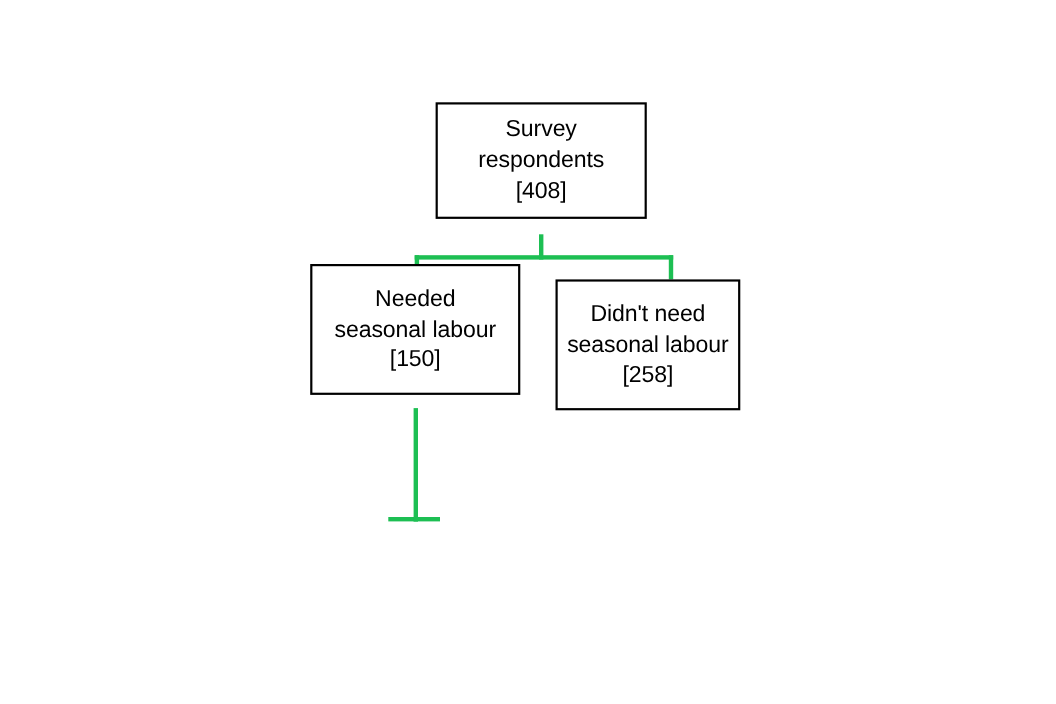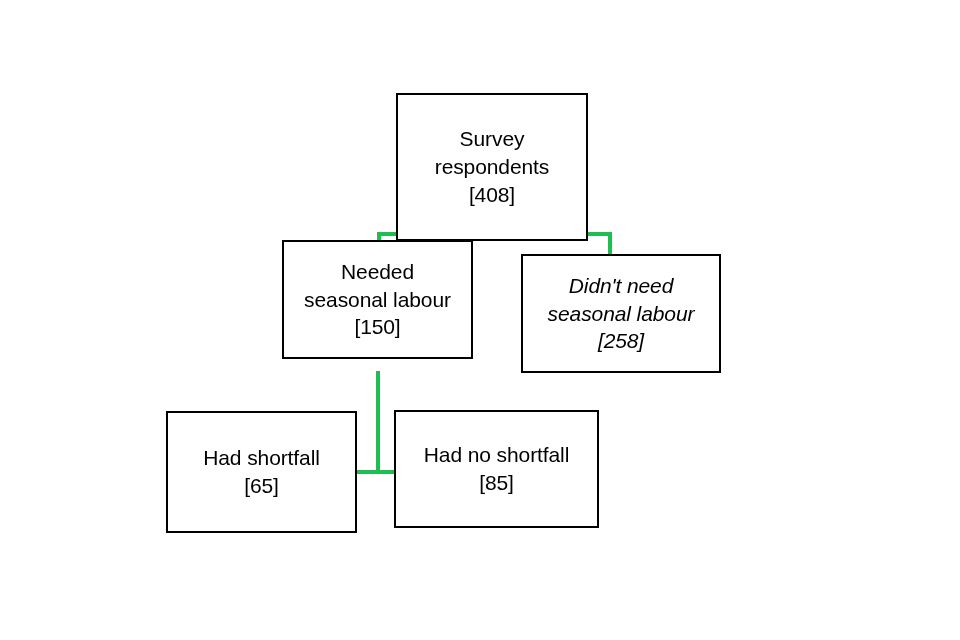--- a/index.html
+++ b/index.html
@@ -31,23 +31,23 @@
   .node-text {
     text-align: center;
     color: #000000;
     font-size: 21px;
     line-height: 1.32;
     white-space: pre-line;
     letter-spacing: -0.1px;
   }
 
   
-  #node-root        { left: 396px; top: 93px;  width: 192px; height: 148px; }
+  #node-root        { left: 396px; top: 93px;  width: 192px; height: 106px; }
   #node-needed      { left: 282px; top: 240px; width: 191px; height: 119px; }
-  #node-didnt-need  { left: 521px; top: 254px; width: 200px; height: 119px; font-style: italic; }
+  #node-didnt-need  { left: 505px; top: 254px; width: 168px; height: 119px; }
   #node-shortfall   { left: 166px; top: 411px; width: 191px; height: 122px; }
   #node-no-shortfall{ left: 394px; top: 410px; width: 205px; height: 118px; }
 
   
   .conn {
     position: absolute;
     background: #1DBF53;
     z-index: 1;
   }
   
@@ -85,23 +85,15 @@
 seasonal labour
 [150]</span>
   </div>
 
   <div class="node" id="node-didnt-need">
     <span class="node-text">Didn't need
 seasonal labour
 [258]</span>
   </div>
 
-  <div class="node" id="node-shortfall">
-    <span class="node-text">Had shortfall
-[65]</span>
-  </div>
 
-  <div class="node" id="node-no-shortfall">
-    <span class="node-text">Had no shortfall
-[85]</span>
-  </div>
 
 </div>
 
 </body></html>

